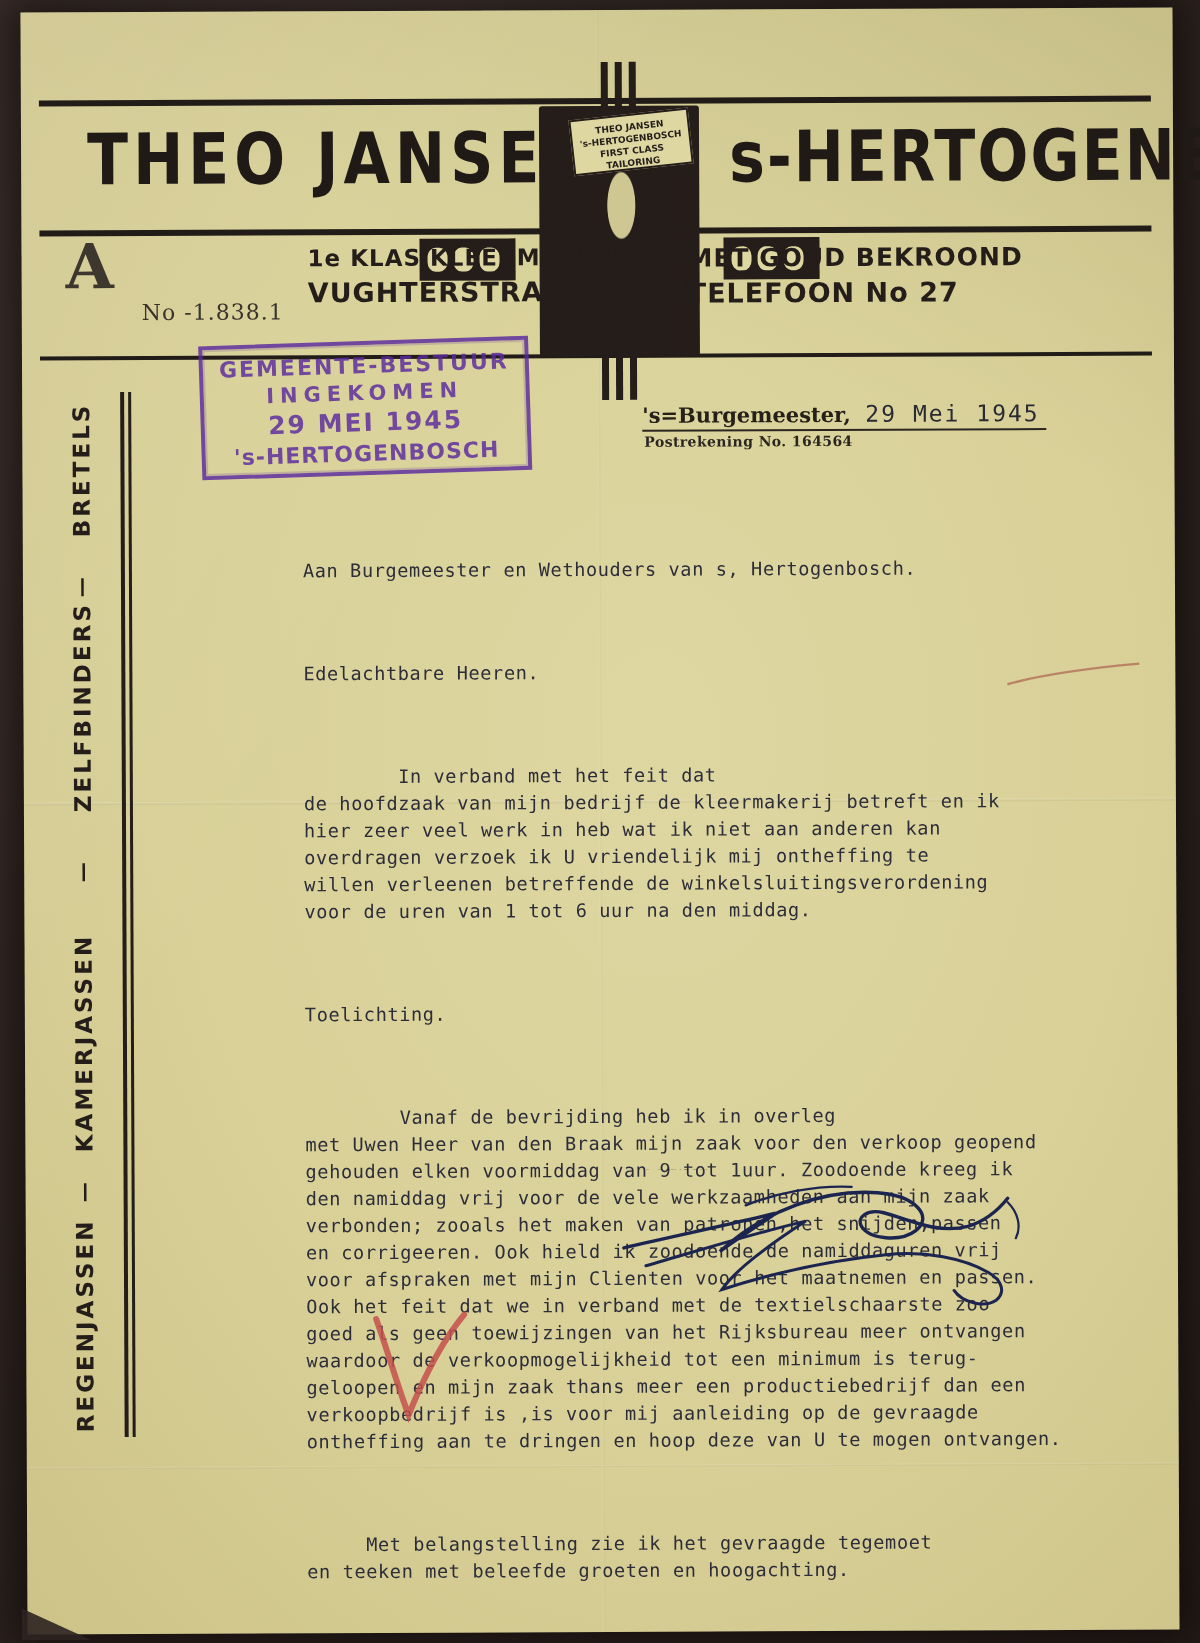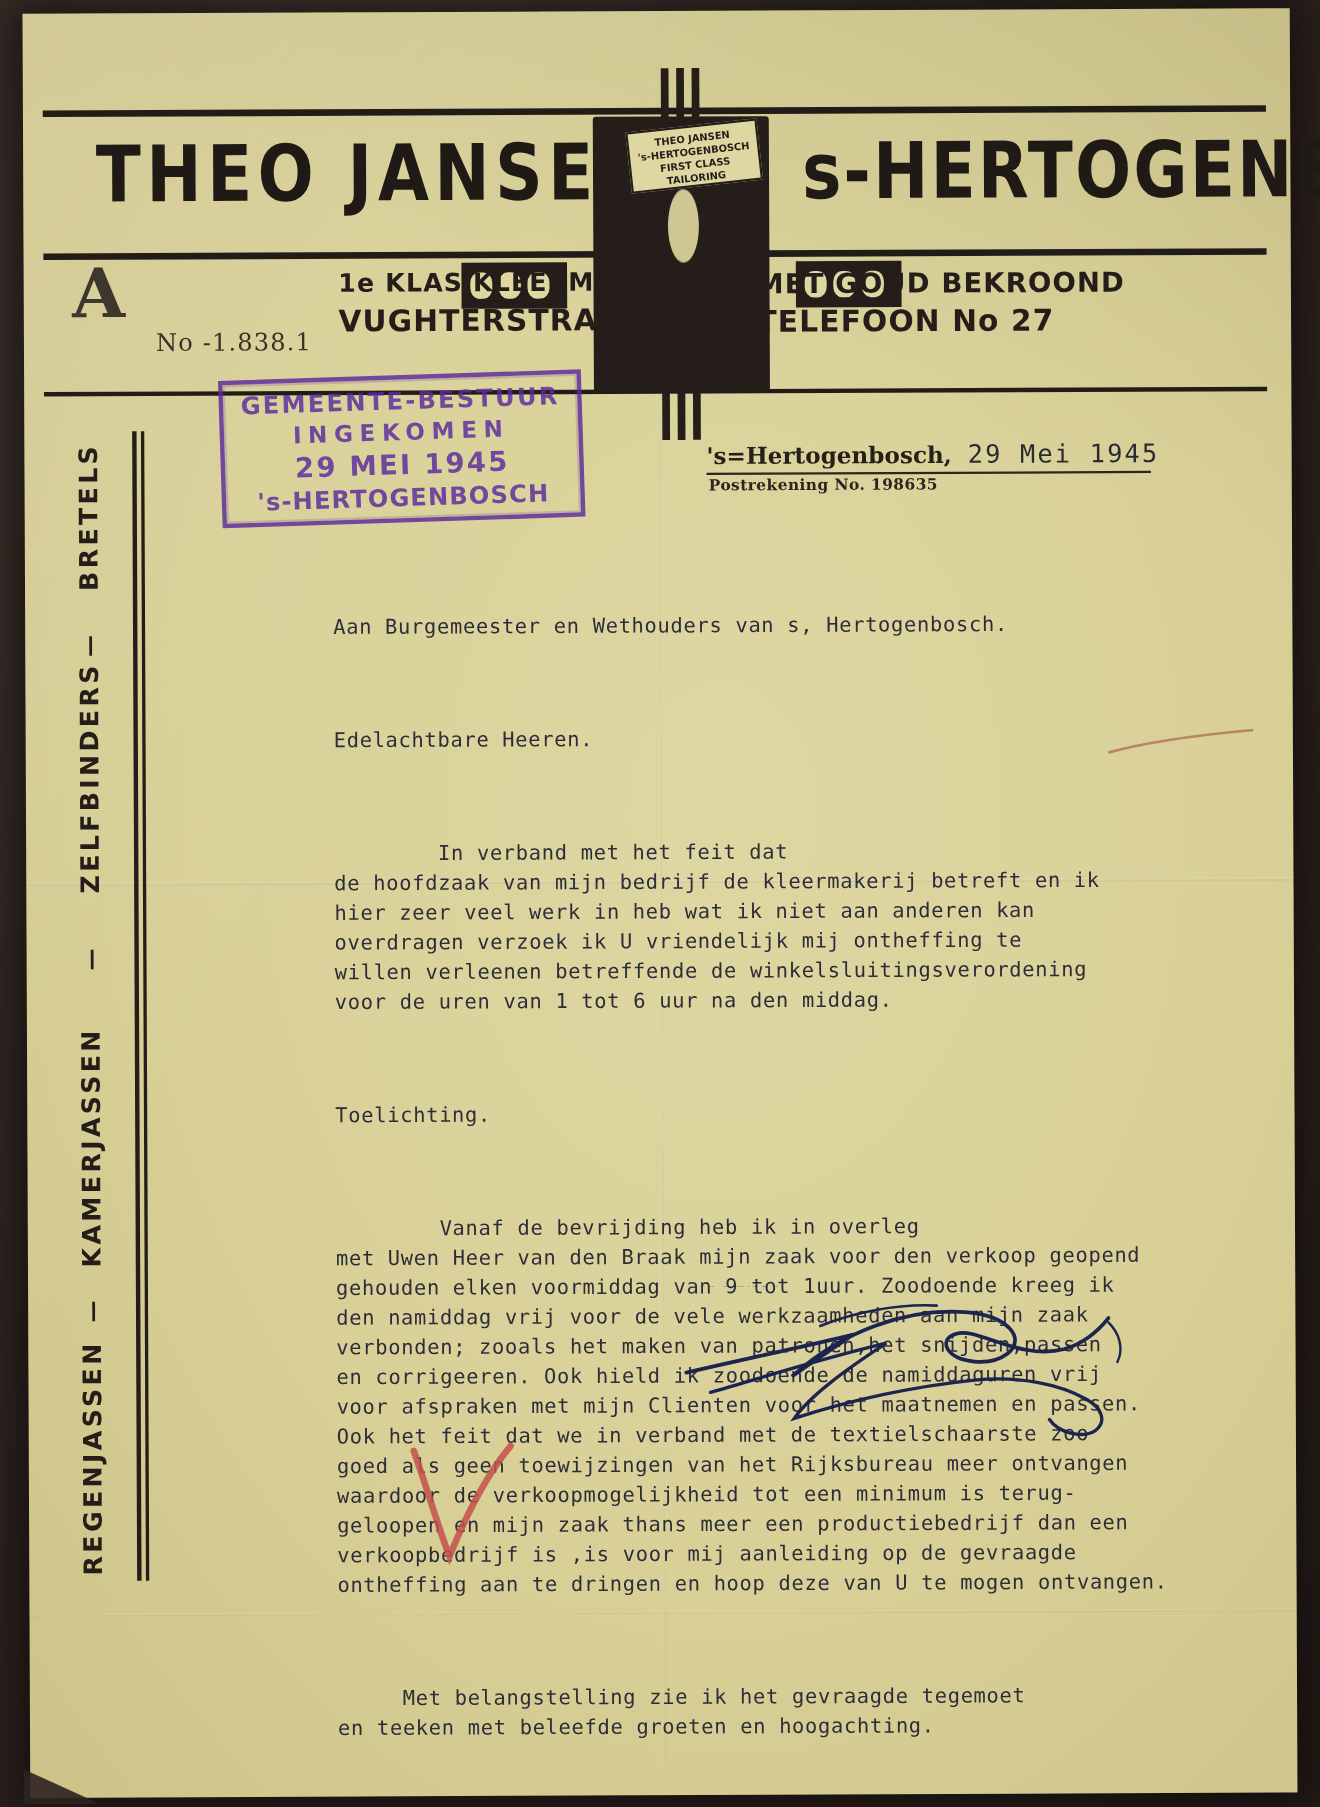--- a/index.html
+++ b/index.html
@@ -405,25 +405,25 @@
   <div id="archive-number">No -1.838.1</div>
 
   <div id="received-stamp">
     <div class="ln1">GEMEENTE-BESTUUR</div>
     <div class="ln2">INGEKOMEN</div>
     <div class="ln3">29 MEI 1945</div>
     <div class="ln4">'s-HERTOGENBOSCH</div>
   </div>
 
   <div id="dateline">
-    <span class="place">'s=Hertogenbosch,</span>
+    <span class="place">'s=Burgemeester,</span>
     <span class="date">29 Mei  1945</span>
     <div class="underline"></div>
   </div>
-  <div id="giro">Postrekening No. 198635</div>
+  <div id="giro">Postrekening No. 164564</div>
 
   <div id="body-text">
     <div class="blk">Aan Burgemeester en Wethouders van s, Hertogenbosch.</div>
     <div class="blk">Edelachtbare Heeren.</div>
     <div class="blk">        In verband met het feit dat
 de hoofdzaak van mijn bedrijf de kleermakerij betreft en ik
 hier zeer veel werk in heb wat ik niet aan anderen kan
 overdragen verzoek ik U vriendelijk mij ontheffing te
 willen verleenen betreffende de winkelsluitingsverordening
 voor de uren van 1 tot 6 uur na den middag.</div>

